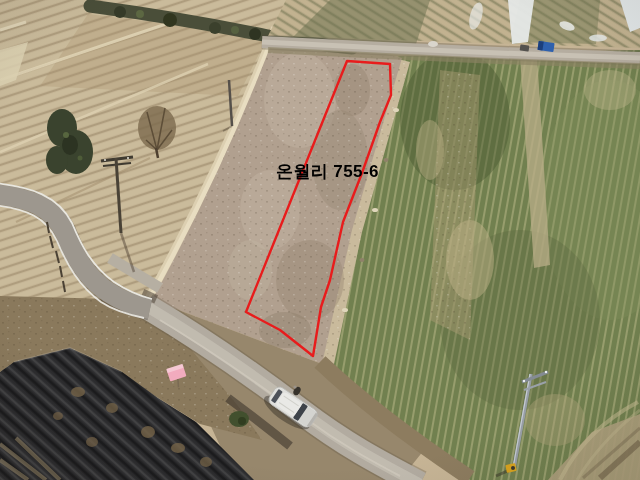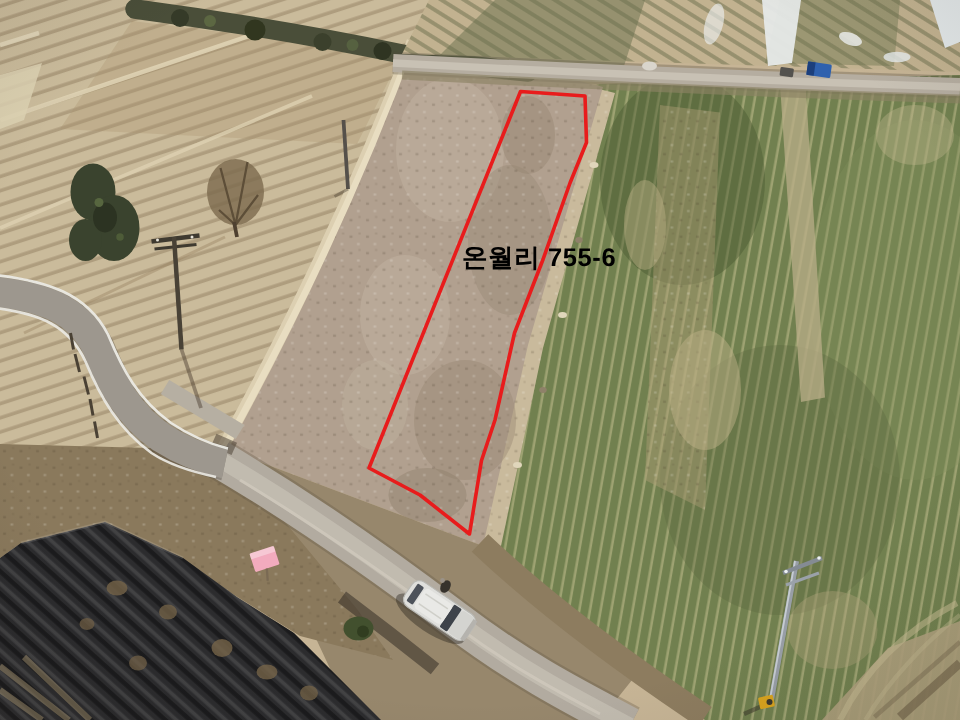--- a/index.html
+++ b/index.html
@@ -1,20 +1,20 @@
 <!DOCTYPE html>
 <html><head>
 <meta charset="utf-8">
 <style>
   html,body{margin:0;padding:0;background:#111;}
   .photo{position:relative;width:640px;height:480px;overflow:hidden;
          font-family:"Liberation Sans","DejaVu Sans",sans-serif;background:#c6b495;}
   .photo svg{display:block;}
   .parcel-label{position:absolute;left:276px;top:163px;font-size:17px;font-weight:700;
-                color:#000;white-space:nowrap;letter-spacing:.4px;line-height:1;margin-left:32px;}
+                color:#000;white-space:nowrap;letter-spacing:.4px;line-height:1;}
 </style>
 </head>
 <body>
 
 <div class="photo">
 <svg width="640" height="480" viewBox="0 0 640 480">
   <defs>
     <pattern id="furrow" width="9" height="9" patternUnits="userSpaceOnUse" patternTransform="rotate(-18)">
       <line x1="0" y1="4" x2="9" y2="4" stroke="rgba(122,101,72,0.35)" stroke-width="2.4"></line>
     </pattern>

